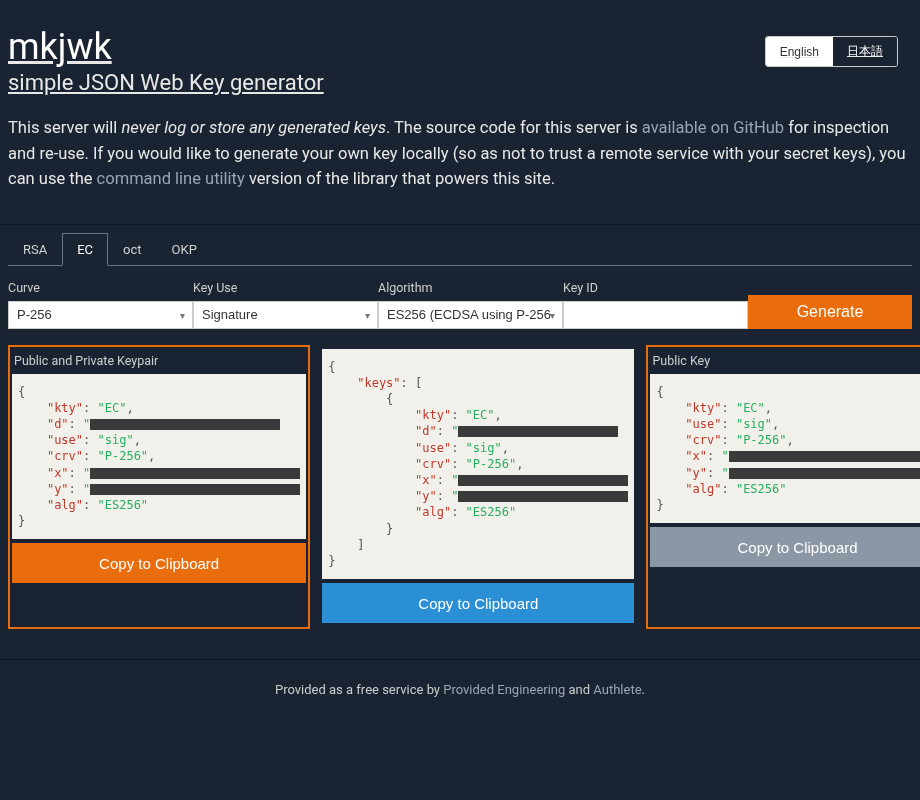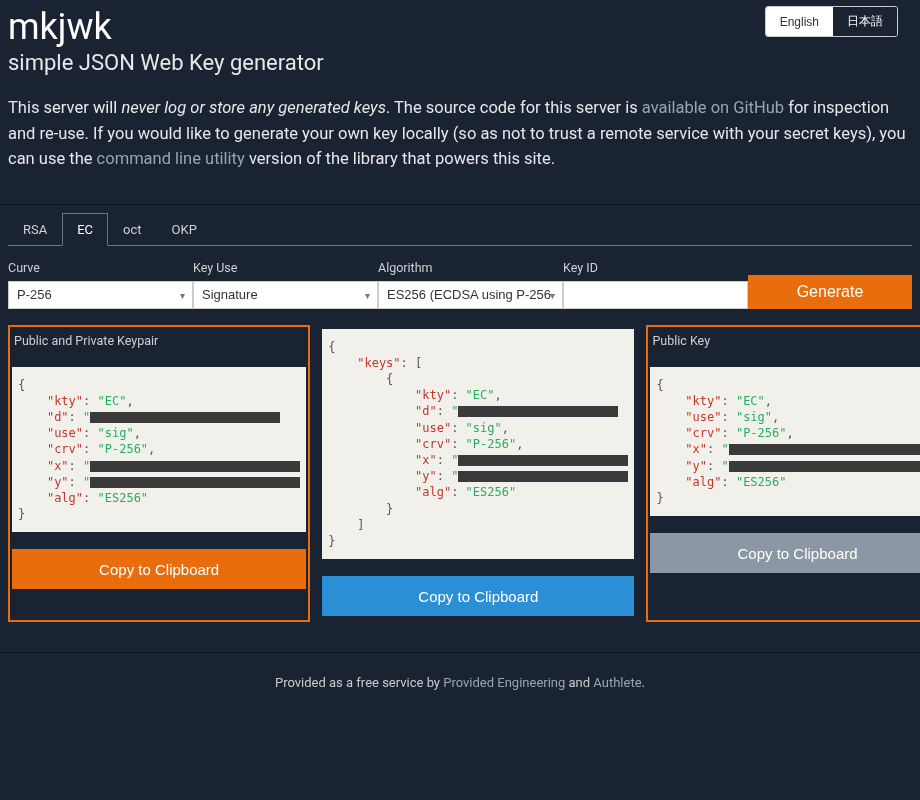--- a/index.html
+++ b/index.html
@@ -1,40 +1,40 @@
 <!DOCTYPE html>
 <html><head>
 <meta charset="utf-8">
 <style>
 * { box-sizing: border-box; margin: 0; padding: 0; }
 body { background: #1a2332; color: #e8e8e8; font-family: -apple-system, "Segoe UI", Roboto, sans-serif; font-size: 15px; }
-.header { padding: 6px 8px 20px 8px; }
+.header { padding: 26px 8px 20px 8px; text-decoration: underline; }
 .top-row { display: flex; justify-content: space-between; align-items: flex-start; }
 .title { font-size: 36px; font-weight: 400; color: #fff; }
 .subtitle { font-size: 22px; font-weight: 400; color: #e8e8e8; margin-top: 2px; }
-.lang-group { display: flex; border: 1px solid #ccc; border-radius: 3px; overflow: hidden; margin-top: 0; margin-right: 14px; }
+.lang-group { display: flex; border: 1px solid #ccc; border-radius: 3px; overflow: hidden; margin-top: 10px; margin-right: 14px; }
 .lang-btn { padding: 6px 14px; font-size: 12px; border: none; background: #1a2332; color: #fff; cursor: pointer; }
 .lang-btn.active { background: #fff; color: #333; }
 .intro { padding: 0 8px 18px 8px; line-height: 1.55; font-size: 16.5px; }
 .intro p { margin-bottom: 14px; }
 .intro a { color: #9aa5b1; text-decoration: none; }
 .intro em { font-style: italic; }
 .main { background: #1a2332; padding: 8px 8px 30px 8px; border-top: 1px solid #0f1620; }
 .tabs { display: flex; border-bottom: 1px solid #6b7280; }
 .tab { padding: 8px 14px; font-size: 13px; color: #d0d0d0; cursor: pointer; border: 1px solid transparent; border-bottom: none; margin-bottom: -1px; }
 .tab.active { border-color: #6b7280; background: #1a2332; border-bottom: 1px solid #1a2332; color: #fff; }
 .form-row { display: flex; gap: 0; margin-top: 14px; align-items: flex-end; }
 .field { flex: 1; }
 .field label { display: block; font-size: 12.5px; color: #d0d0d0; margin-bottom: 6px; }
 .select-wrap { position: relative; }
 select, input[type=text] { width: 100%; height: 28px; background: #fff; color: #333; border: 1px solid #ccc; padding: 0 8px; font-size: 13px; appearance: none; }
 .chev { position: absolute; right: 8px; top: 50%; transform: translateY(-50%); pointer-events: none; font-size: 10px; color: #777; }
 .gen-btn { width: 164px; height: 34px; background: #e96d0c; color: #fff; border: none; font-size: 16px; cursor: pointer; }
 .results { display: flex; gap: 8px; margin-top: 16px; }
-.panel { flex: 1; border: 2.5px solid #e96d0c; padding: 2px 2px 4px 2px; display: flex; flex-direction: column; gap: 13px; }
+.panel { flex: 1; border: 2.5px solid #e96d0c; padding: 2px 2px 4px 2px; display: flex; flex-direction: column; }
 .panel.noborder { border-color: transparent; }
 .panel-title { font-size: 12.5px; color: #d0d0d0; padding: 4px 2px 6px 2px; }
 .code-box { background: #f2f0ea; color: #333; font-family: Menlo, Consolas, monospace; font-size: 12px; line-height: 1.35; padding: 10px 6px; overflow-x: auto; white-space: pre; min-height: 140px; }
 .code-box .k { color: #c0392b; }
 .code-box .s { color: #27ae60; }
 .code-box .p { color: #555; }
 .code-box .redact { display: inline-block; background: #3a3a3a; height: 11px; vertical-align: middle; }
 .copy-btn { margin-top: 4px; height: 40px; border: none; color: #fff; font-size: 15px; cursor: pointer; }
 .copy-btn.orange { background: #e96d0c; }
 .copy-btn.blue { background: #2b8fd6; }

